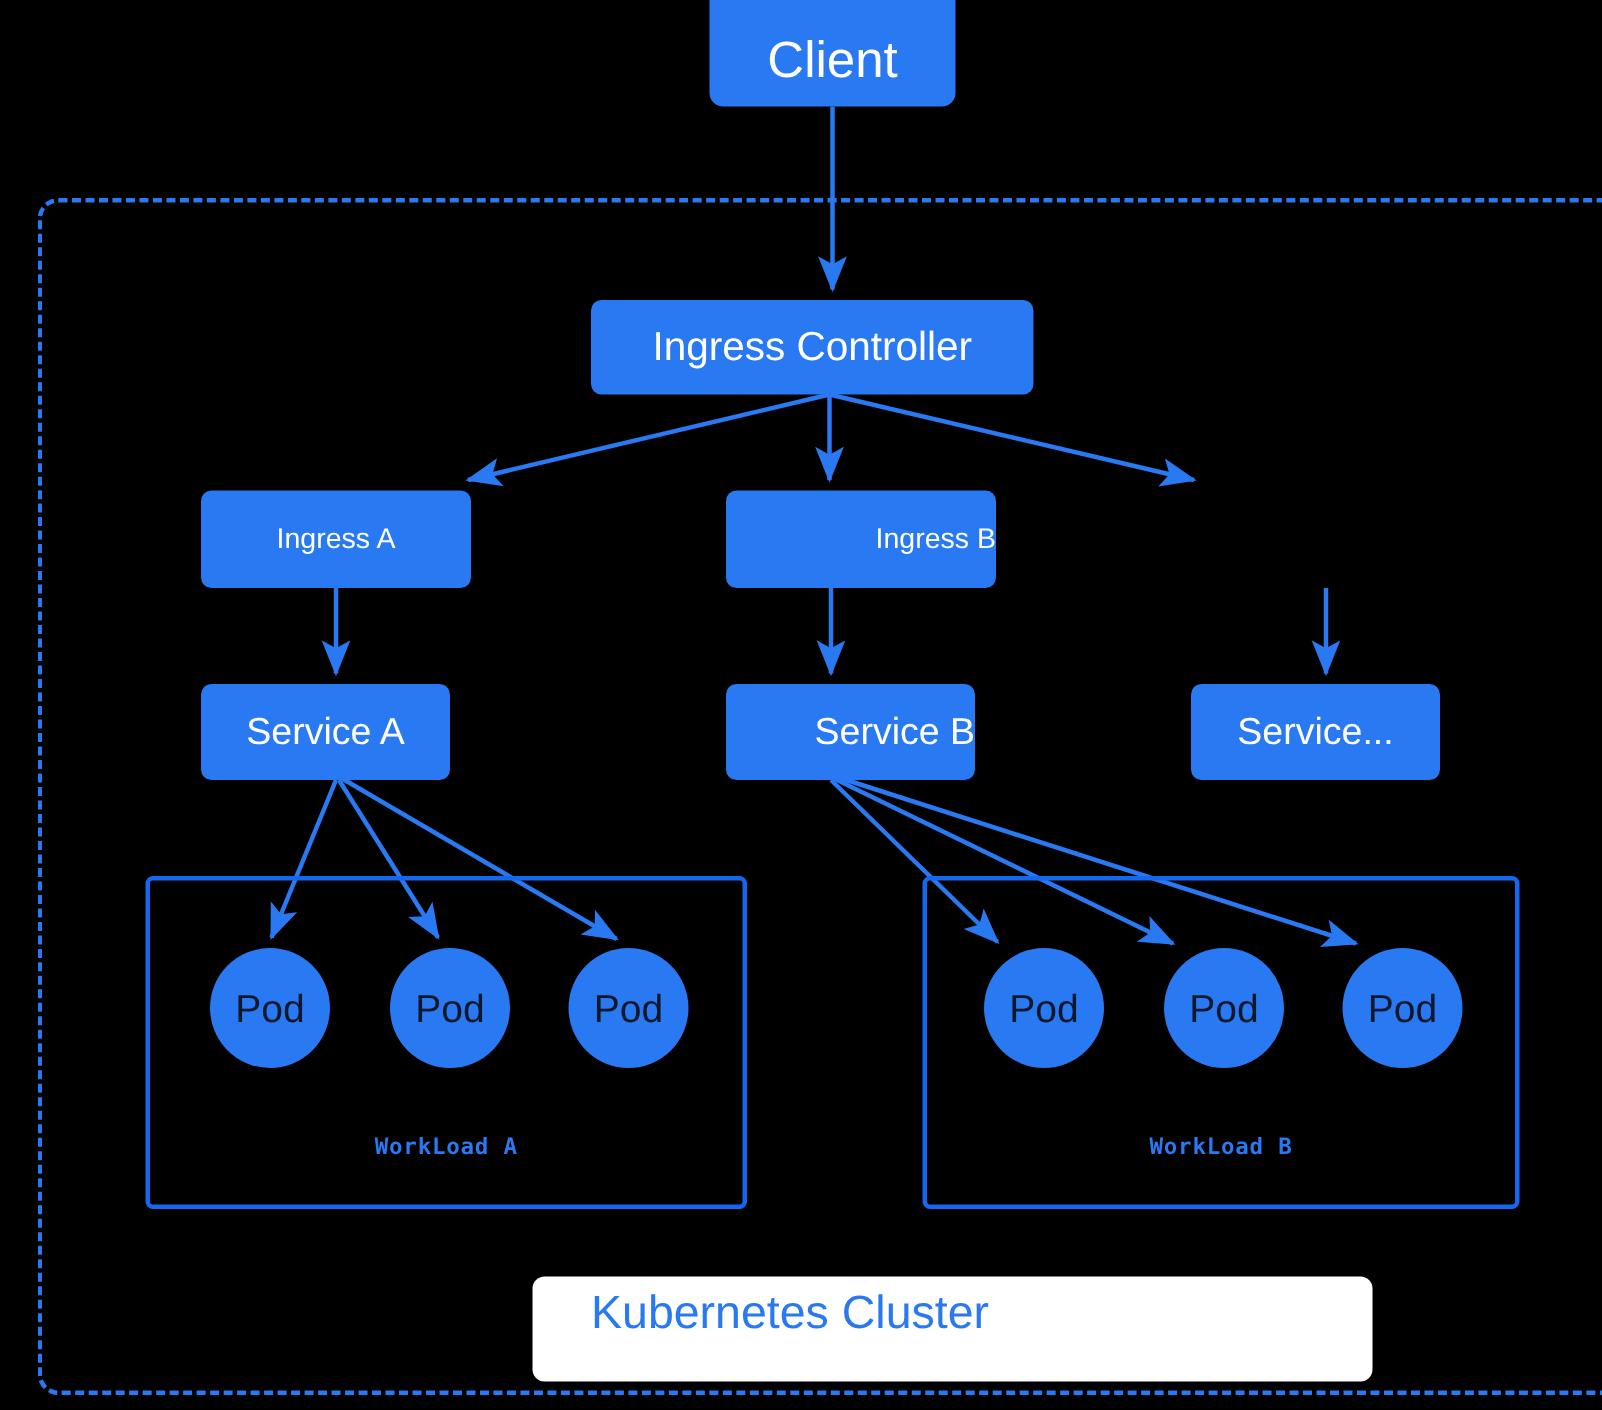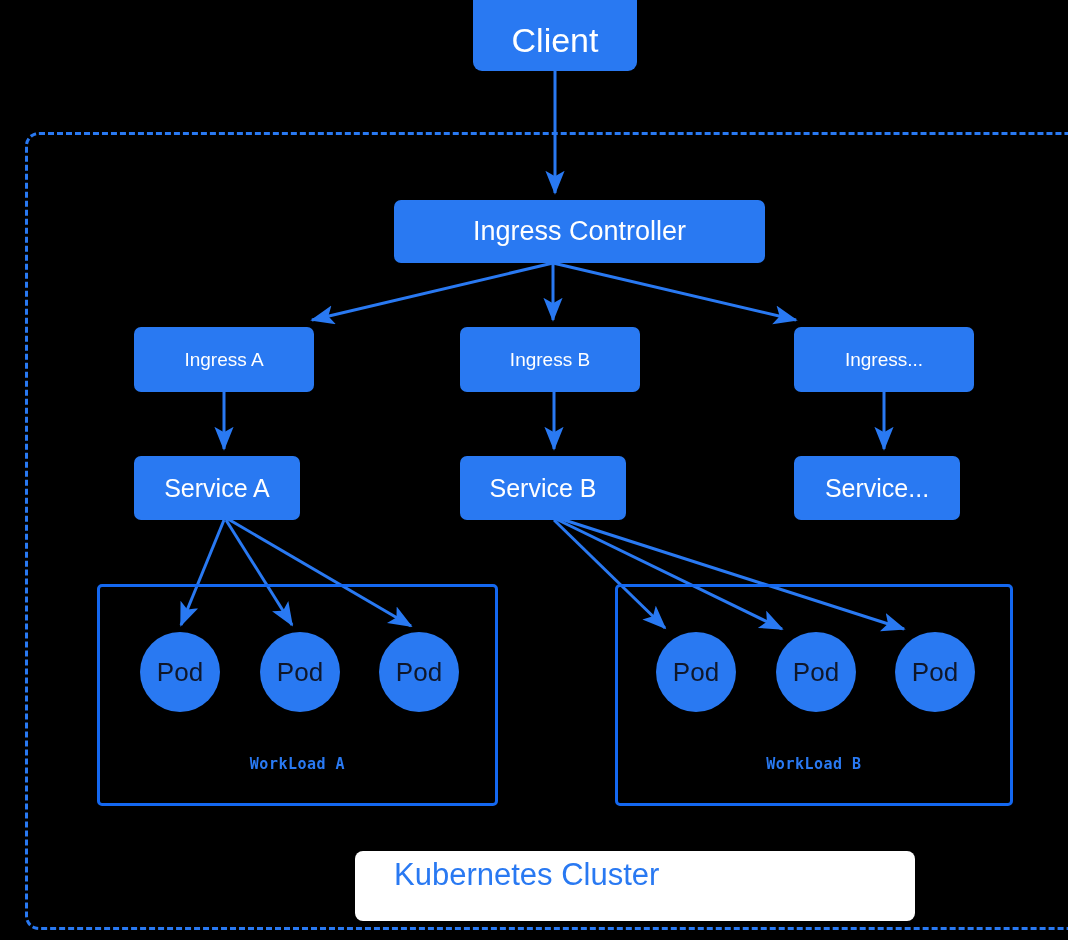--- a/index.html
+++ b/index.html
@@ -63,38 +63,38 @@
     width: 164px;
     height: 81px;
     font-size: 34px;
     border-radius: 9px;
     align-items: flex-end;
     padding-bottom: 14px;
   }
   .node-ingress-controller {
     left: 374px;
     top: 200px;
-    width: 371px;
+    width: 295px;
     height: 63px;
     font-size: 27px;
   }
   .node-ingress {
     top: 327px;
     width: 180px;
     height: 65px;
     font-size: 19px;
   }
   .node-service {
     top: 456px;
     width: 166px;
     height: 64px;
     font-size: 25px;
   }
   .col-a { left: 114px; }
-  .col-b { left: 440px; }
+  .col-b { left: 464px; justify-content: flex-end; }
   .col-c { left: 774px; }
 
   
   .workload {
     position: absolute;
     top: 584px;
     height: 222px;
     box-sizing: border-box;
     border: 3px solid #1468F0;
     border-radius: 5px;
@@ -223,23 +223,20 @@
   <div class="node node-ingress-controller">
     <span>Ingress Controller</span>
   </div>
 
   <div class="node node-ingress col-a">
     <span>Ingress A</span>
   </div>
   <div class="node node-ingress col-b">
     <span>Ingress B</span>
   </div>
-  <div class="node node-ingress col-c">
-    <span>Ingress...</span>
-  </div>
 
   <div class="node node-service col-a">
     <span>Service A</span>
   </div>
   <div class="node node-service col-b">
     <span>Service B</span>
   </div>
   <div class="node node-service col-c">
     <span>Service...</span>
   </div>

